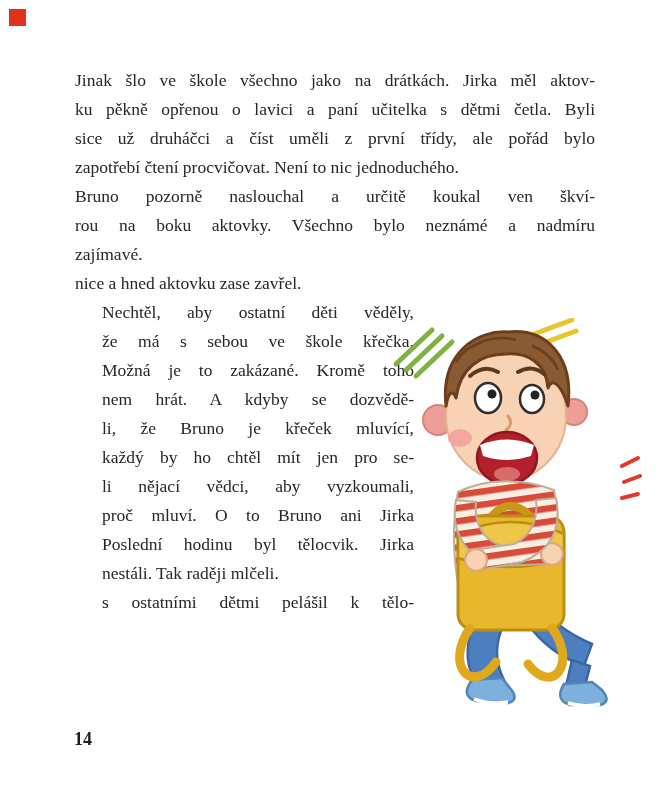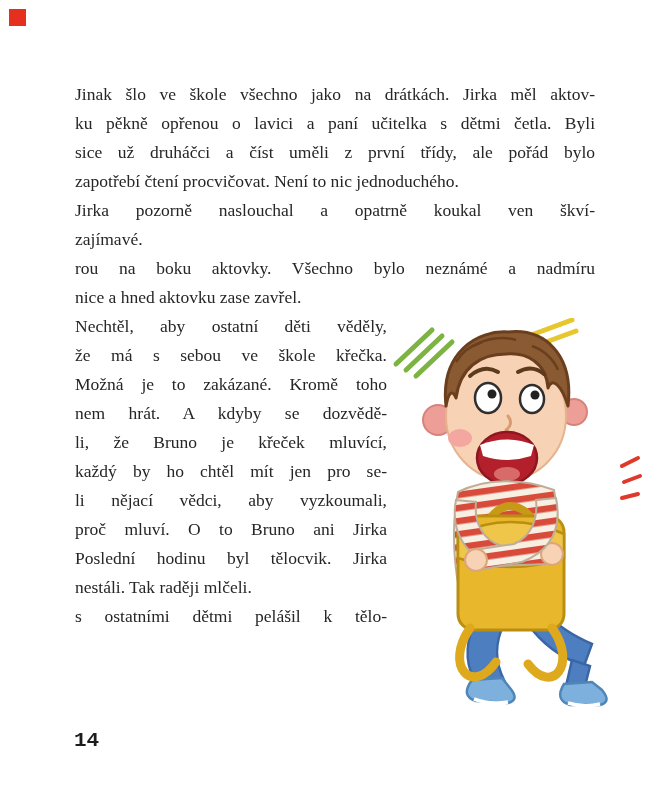--- a/index.html
+++ b/index.html
@@ -7,57 +7,57 @@
   body {
     width:668px; height:800px; position:relative; overflow:hidden;
     font-family:"Liberation Serif","DejaVu Serif",serif;
     color:#262626;
   }
   .corner-square {
     position:absolute; left:9px; top:9px; width:17px; height:17px;
     background:#e5301f;
   }
   .textblock {
-    position:absolute; left:75px; top:80px; width:520px;
+    position:absolute; left:75px; top:66px; width:520px;
     font-size:17.5px; line-height:29px;
   }
   .line {
     height:29px; overflow:hidden;
     text-align:justify; text-align-last:justify;
     white-space:normal;
   }
   .line::after { content:""; display:inline-block; width:100%; }
   .line.end { text-align:center; text-align-last:left; }
   .line.end::after { content:none; }
-  .narrow-col { width:312px; }
+  .narrow-col { width:312px;margin-left:27px; }
   .illustration {
     position:absolute; left:386px; top:318px; width:258px; height:394px;
   }
   .illustration svg { width:100%; height:100%; display:block; }
   .pagenum {
     position:absolute; left:74px; top:729px;
-    font-family:Liberation Mono, monospace;
-    font-weight:bold; font-size:21px; color:#1c1c1c;
+    font-family:Liberation Serif, serif;
+    font-weight:bold; font-size:18px; color:#1c1c1c;
   }
 </style>
 </head>
 <body>
 
 <div>
 
   <div class="corner-square"></div>
 
   <div class="textblock">
     <div class="line">Jinak šlo ve škole všechno jako na drátkách. Jirka měl aktov-</div>
     <div class="line">ku pěkně opřenou o lavici a paní učitelka s dětmi četla. Byli</div>
     <div class="line">sice už druháčci a číst uměli z první třídy, ale pořád bylo</div>
     <div class="line end">zapotřebí čtení procvičovat. Není to nic jednoduchého.</div>
-    <div class="line">Jirka pozorně naslouchal a opatrně koukal ven škví-</div>
+    <div class="line">Bruno pozorně naslouchal a určitě koukal ven škví-</div>
+    <div class="line">rou na boku aktovky. Všechno bylo neznámé a nadmíru</div>
     <div class="line end">zajímavé.</div>
-    <div class="line">rou na boku aktovky. Všechno bylo neznámé a nadmíru</div>
     <div class="line end">nice a hned aktovku zase zavřel.</div>
 
     <div class="narrow-col">
       <div class="line">Nechtěl, aby ostatní děti věděly,</div>
       <div class="line">že má s sebou ve škole křečka.</div>
       <div class="line">Možná je to zakázané. Kromě toho</div>
       <div class="line">nem hrát. A kdyby se dozvědě-</div>
       <div class="line">li, že Bruno je křeček mluvící,</div>
       <div class="line">každý by ho chtěl mít jen pro se-</div>
       <div class="line">li nějací vědci, aby vyzkoumali,</div>

